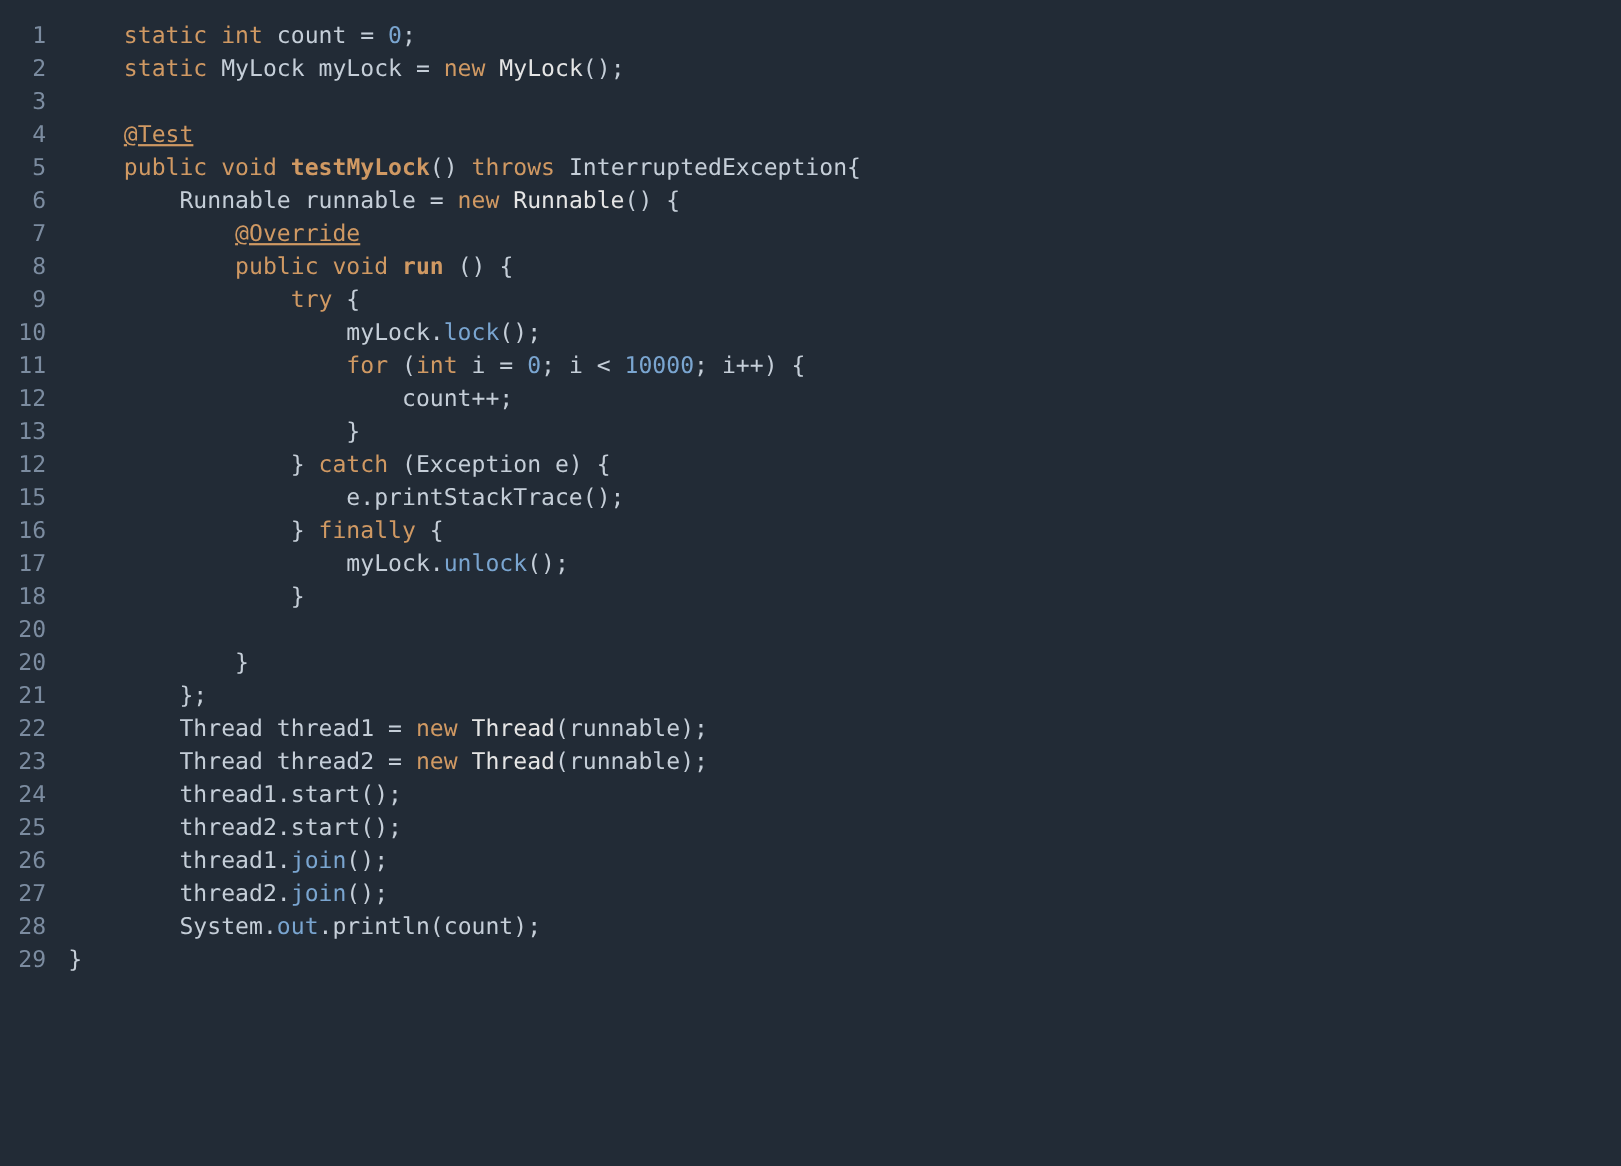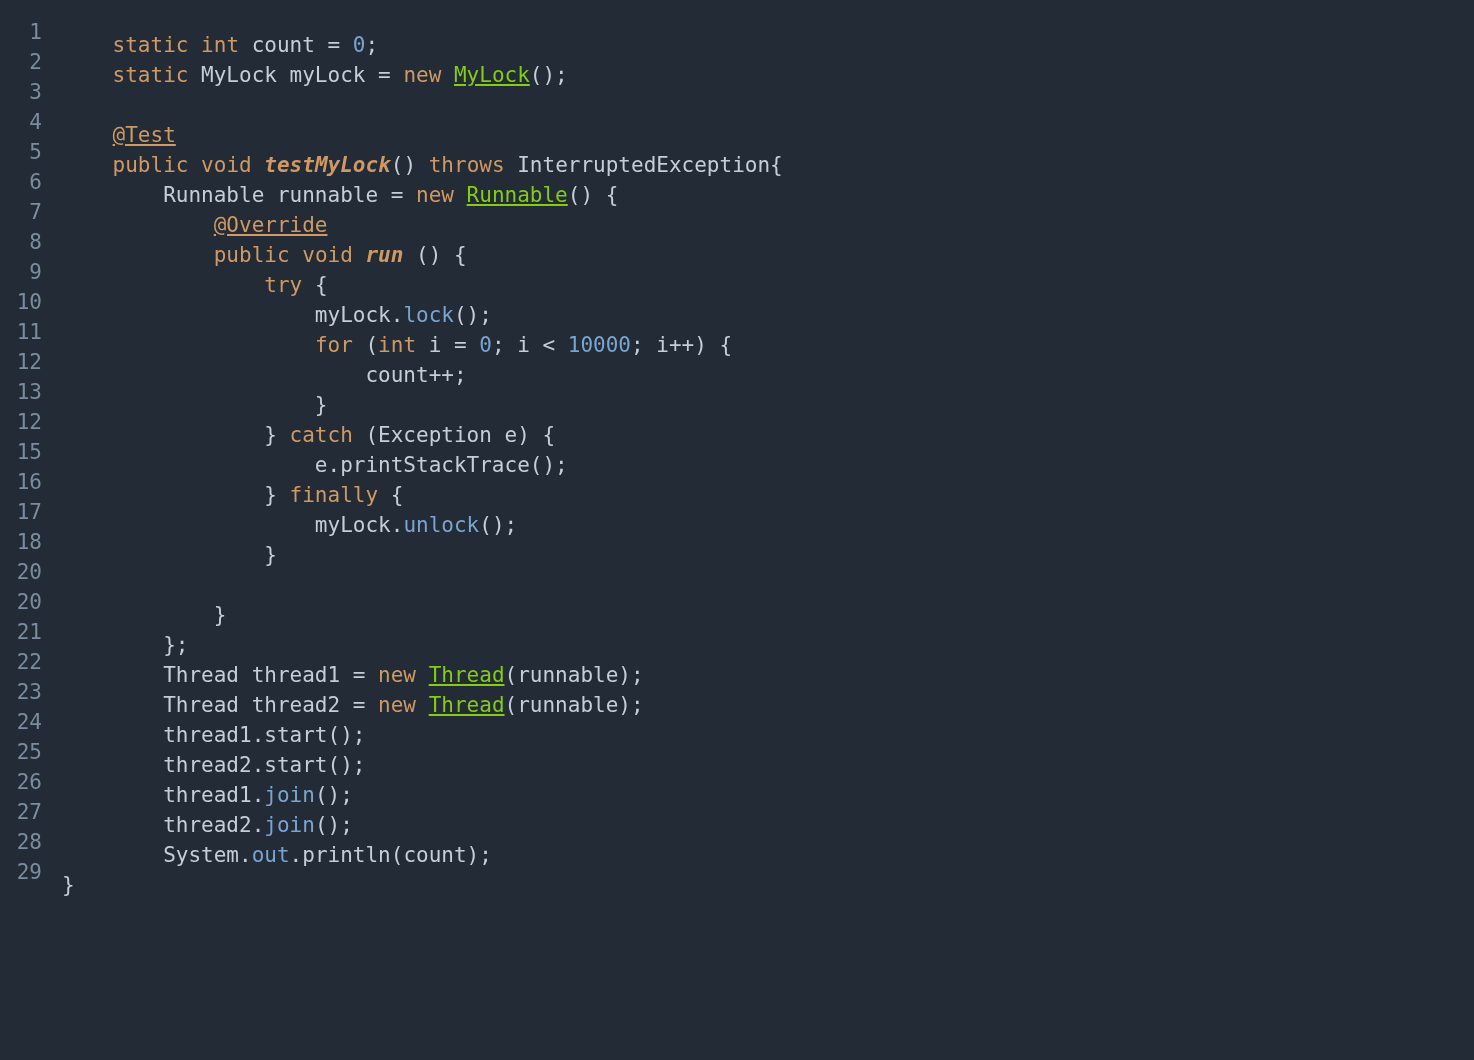--- a/index.html
+++ b/index.html
@@ -22,33 +22,33 @@
     width: 62px;
     color: #7c8ca0;
     user-select: none;
     flex-shrink: 0;
   }
   .gutter div {
     height: 30px;
     line-height: 30px;
   }
   .code {
-    padding-top: 30px;
+    padding-top: 17px;
     flex: 1;
     white-space: pre;
     color: #c5ced8;
   }
   .code .line {
     height: 30px;
     line-height: 30px;
     display: block;
   }
   .kw    { color: #d09963; }   
-  .type  { color: #84cc16; text-decoration: underline; }   
-  .fn    { color: #d09963; font-weight: 600; font-style: italic; } 
+  .type  { color: #e5e5e5; }   
+  .fn    { color: #d09963; font-weight: 600; } 
   .num   { color: #7aa5d0; }
   .punct { color: #c5ced8; }
   .ann   { color: #d09963; text-decoration: underline; }   
   .mtd   { color: #7aa5d0; }
 </style>
 </head>
 <body>
 
 <div class="editor">
   <div class="gutter" id="gutter">

